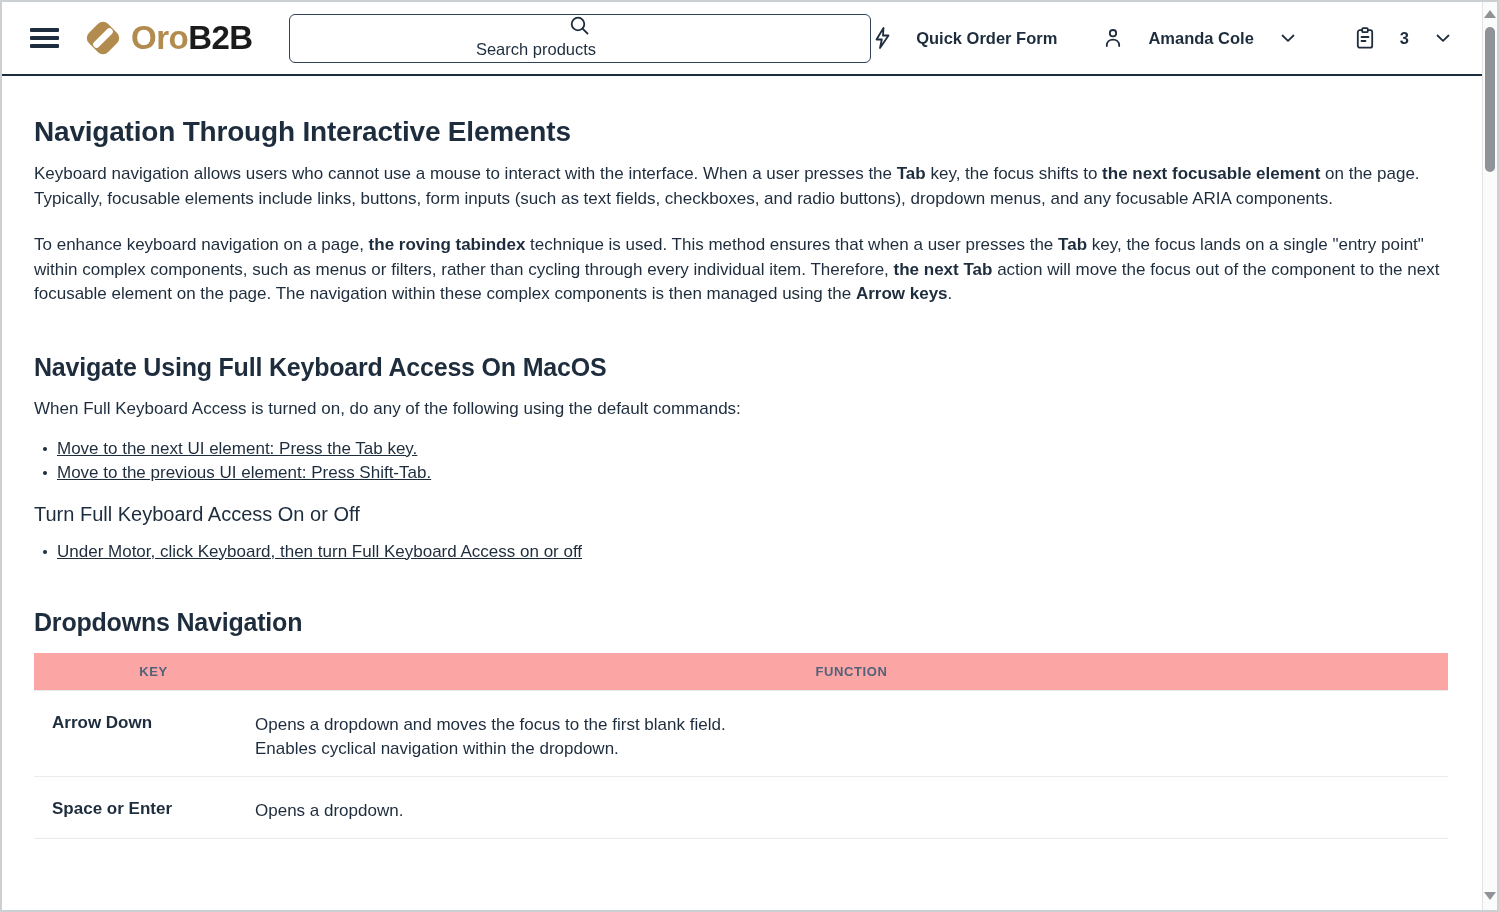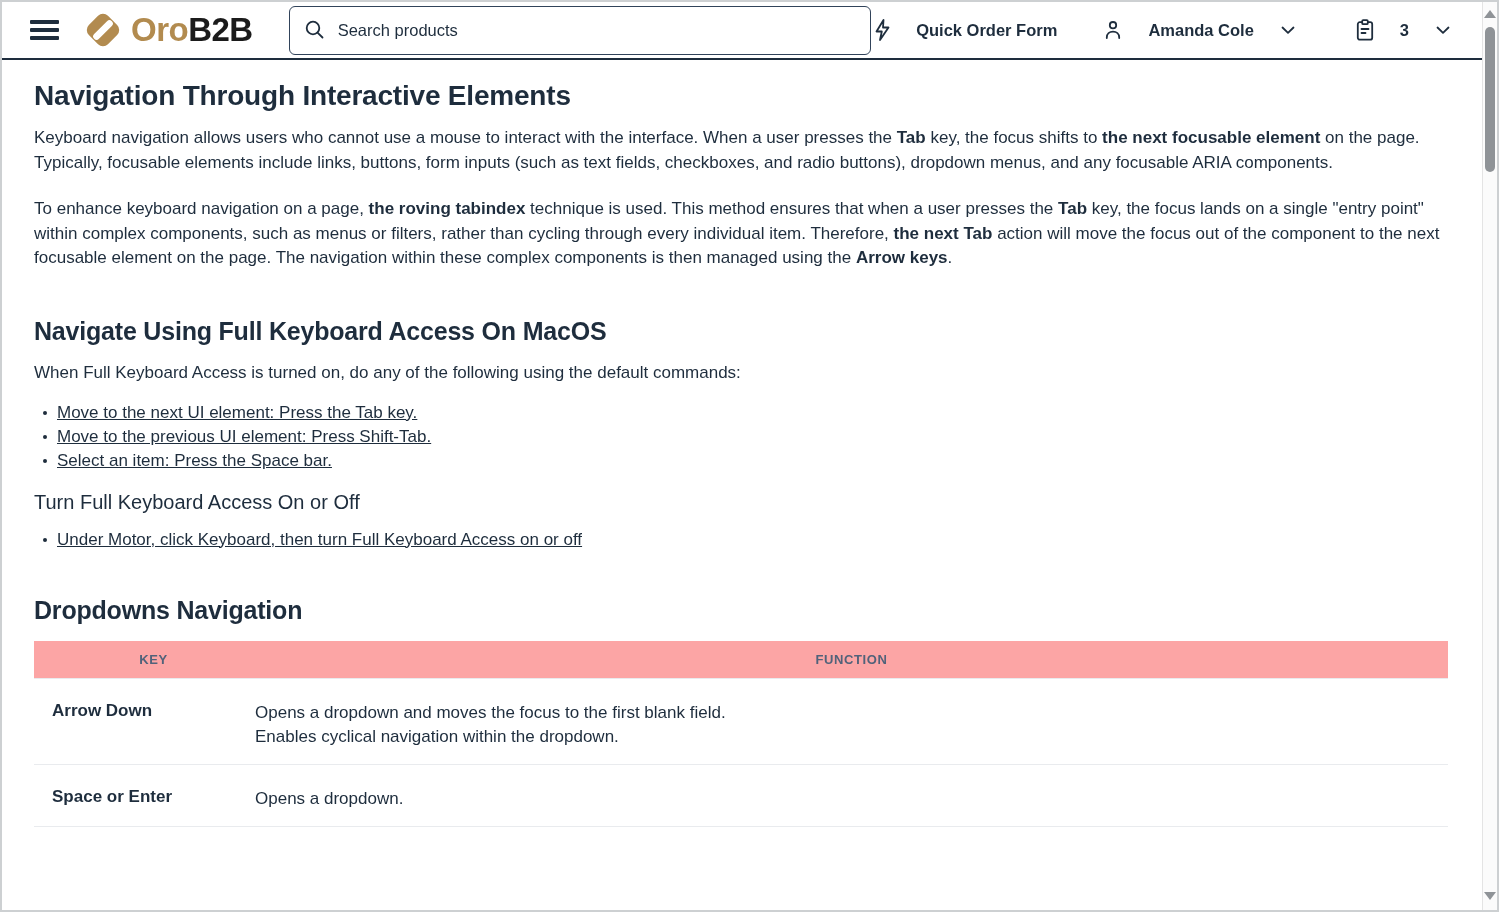--- a/index.html
+++ b/index.html
@@ -11,51 +11,51 @@
     border:2px solid #cdd0d2;
     position:relative;
   }
   .viewport {
     position:absolute; top:0; left:0; bottom:0; right:15px;
     overflow:hidden; background:#fff;
   }
 
   
   .topbar {
-    height:58px; display:flex; align-items:center;
+    height:74px; display:flex; align-items:center;
     padding:0 32px 0 28px;
     border-bottom:2px solid #1e2d3d; background:#fff;
   }
   .hamburger { width:30px; display:flex; flex-direction:column; gap:4.5px; cursor:pointer; }
   .hamburger span { display:block; height:3.5px; background:#1e2d3d; border-radius:1px; }
   .logo { display:flex; align-items:center; margin-left:22px; cursor:pointer; }
   .logo-text { font-size:33px; font-weight:700; letter-spacing:-0.5px; margin-left:6px; }
   .logo-oro { color:#b28b4f; font-weight:600; }
   .logo-b2b { color:#1b1b1b; }
   .searchbox {
     margin-left:36px; width:602px; height:49px;
     border:1px solid #31435a; border-radius:6px;
-    display:flex; align-items:center; padding:0 14px; background:#fff;
+    display:flex; align-items:center; padding:0 14px; background:#fff;flex-direction:column;
   }
   .searchbox svg { flex:0 0 auto; }
   .searchbox input {
     border:none; outline:none; flex:1; margin-left:12px;
     font-family:"Liberation Sans", sans-serif;
     font-size:16.5px; color:#1e2d3d; background:transparent;
   }
   .searchbox input::placeholder { color:#1e2d3d; opacity:1; }
   .topbar-right { margin-left:auto; display:flex; align-items:center; }
   .tb-item { display:flex; align-items:center; gap:23px; cursor:pointer; font-size:16.5px; font-weight:700; color:#1e2d3d; white-space:nowrap; }
   .tb-item + .tb-item { margin-left:44px; }
   .tb-item.cart { margin-left:58px; }
   .tb-item .chev { margin-left:4px; }
 
   
   .content { padding:0 34px 0 32px; }
-  h1 { font-size:28px; font-weight:700; margin-top:20px; letter-spacing:-0.2px; }
+  h1 { font-size:28px; font-weight:700; margin-top:40px; letter-spacing:-0.2px; }
   .para { font-size:17px; line-height:24.5px; margin-top:14px; }
   .para.second { margin-top:22px; }
   .para b, .cell b, li b { font-weight:700; }
   h2 { font-size:25px; font-weight:700; margin-top:46px; letter-spacing:-0.2px; }
   h2.dropdowns { margin-top:44px; }
   .lead { font-size:17px; line-height:24px; margin-top:15px; }
   ul.bullets { list-style:none; margin-top:16px;text-decoration:underline; }
   ul.bullets li {
     font-size:17px; line-height:24px; padding-left:23px; position:relative;
   }
@@ -160,21 +160,20 @@
 
     <p class="para"><span>Keyboard navigation allows users who cannot use a mouse to interact with the interface. When a user presses the </span><b>Tab</b><span> key, the focus shifts to </span><b>the next focusable element</b><span> on the page. Typically, focusable elements include links, buttons, form inputs (such as text fields, checkboxes, and radio buttons), dropdown menus, and any focusable ARIA components.</span></p>
     <p class="para second"><span>To enhance keyboard navigation on a page, </span><b>the roving tabindex</b><span> technique is used. This method ensures that when a user presses the </span><b>Tab</b><span> key, the focus lands on a single "entry point" within complex components, such as menus or filters, rather than cycling through every individual item. Therefore, </span><b>the next Tab</b><span> action will move the focus out of the component to the next focusable element on the page. The navigation within these complex components is then managed using the </span><b>Arrow keys</b><span>.</span></p>
 
     <h2>Navigate Using Full Keyboard Access On MacOS</h2>
     <p class="lead">When Full Keyboard Access is turned on, do any of the following using the default commands:</p>
 
     <ul class="bullets">
       <li>Move to the next UI element: Press the Tab key.</li>
       <li>Move to the previous UI element: Press Shift-Tab.</li>
-      <li>Select an item: Press the Space bar.</li>
     </ul>
 
     <h3>Turn Full Keyboard Access On or Off</h3>
 
     <ul class="bullets toggle">
       <li>Under Motor, click Keyboard, then turn Full Keyboard Access on or off</li>
     </ul>
 
     <h2 class="dropdowns">Dropdowns Navigation</h2>
 

